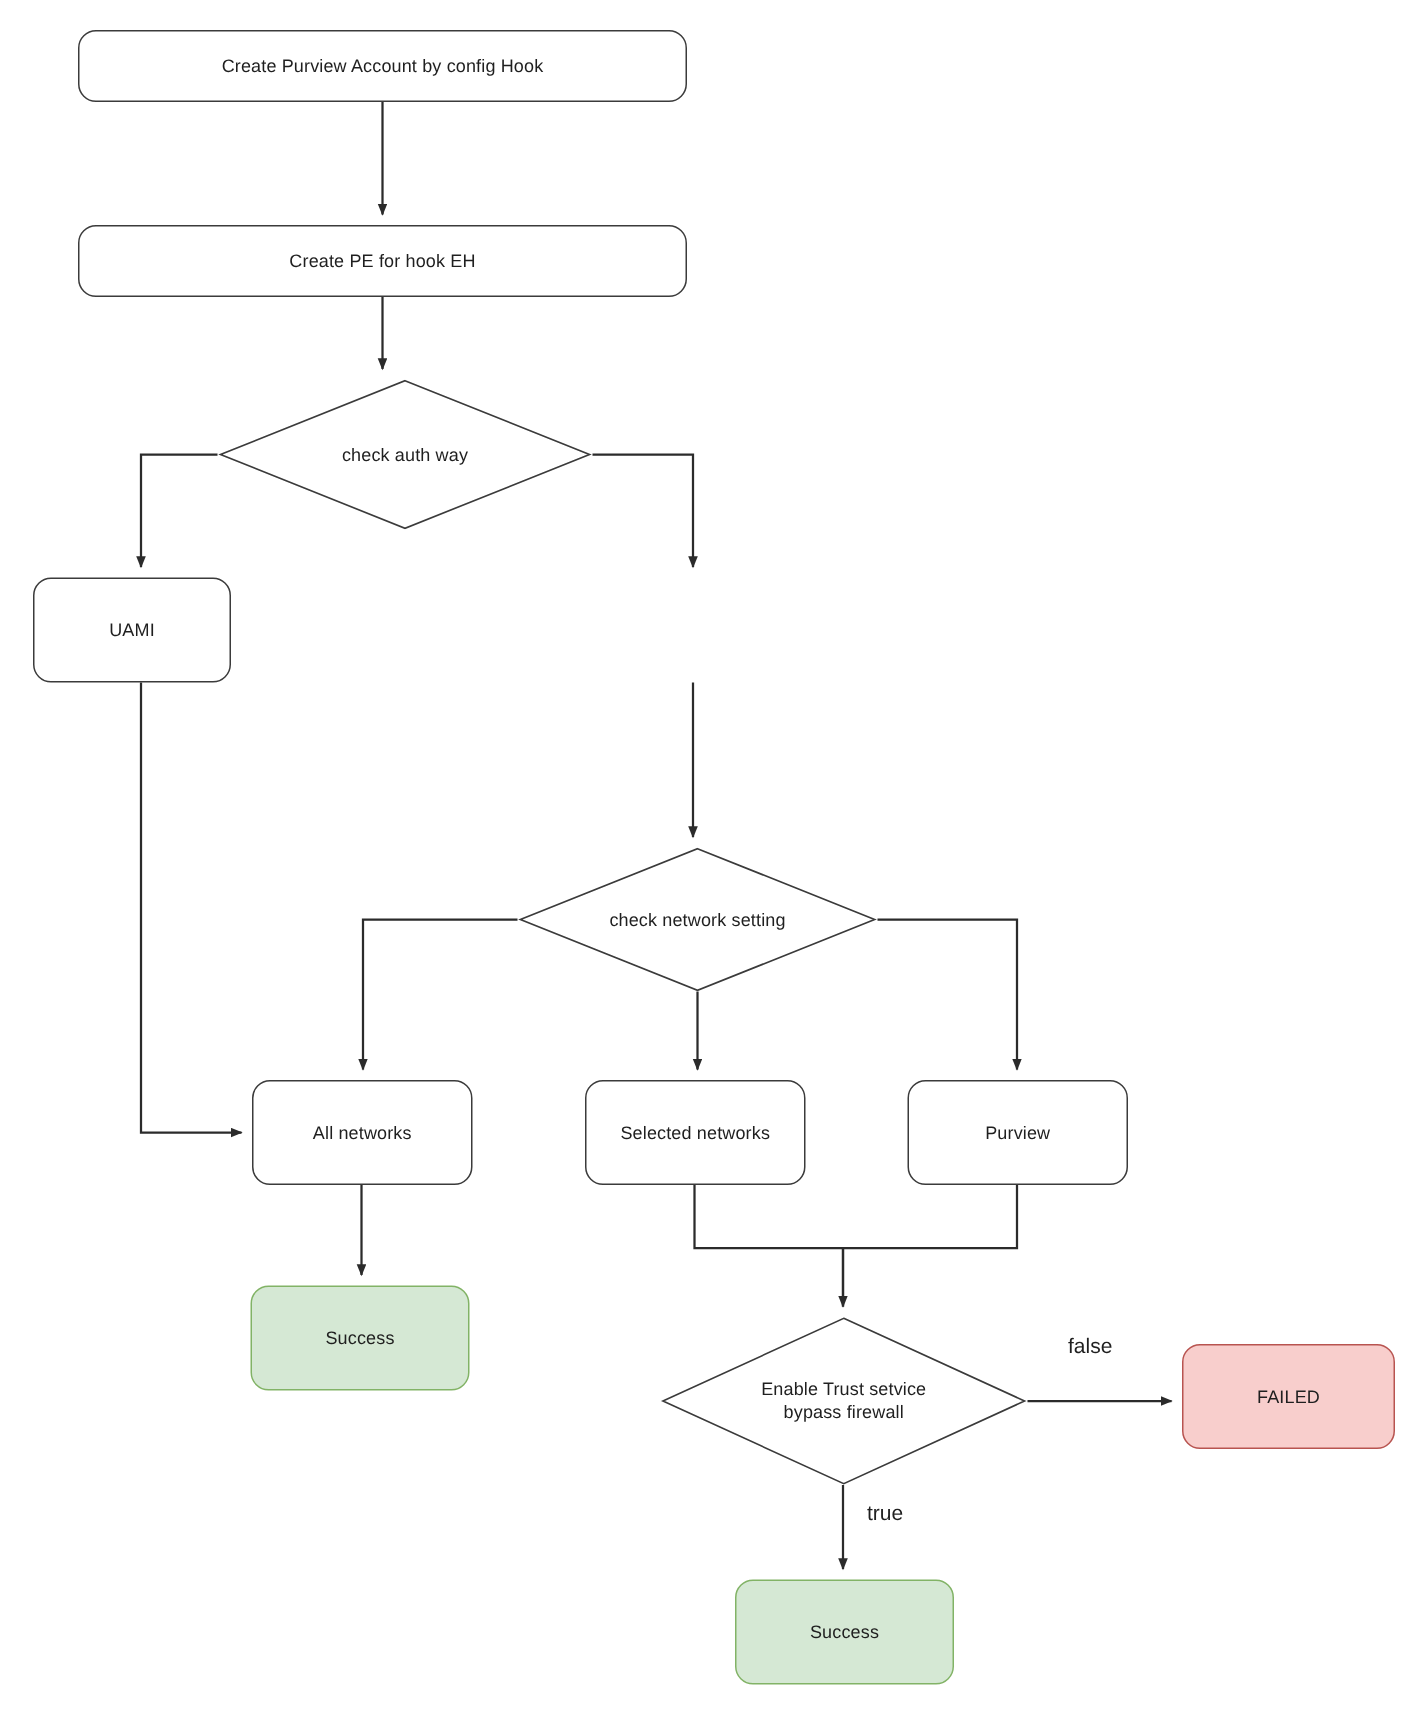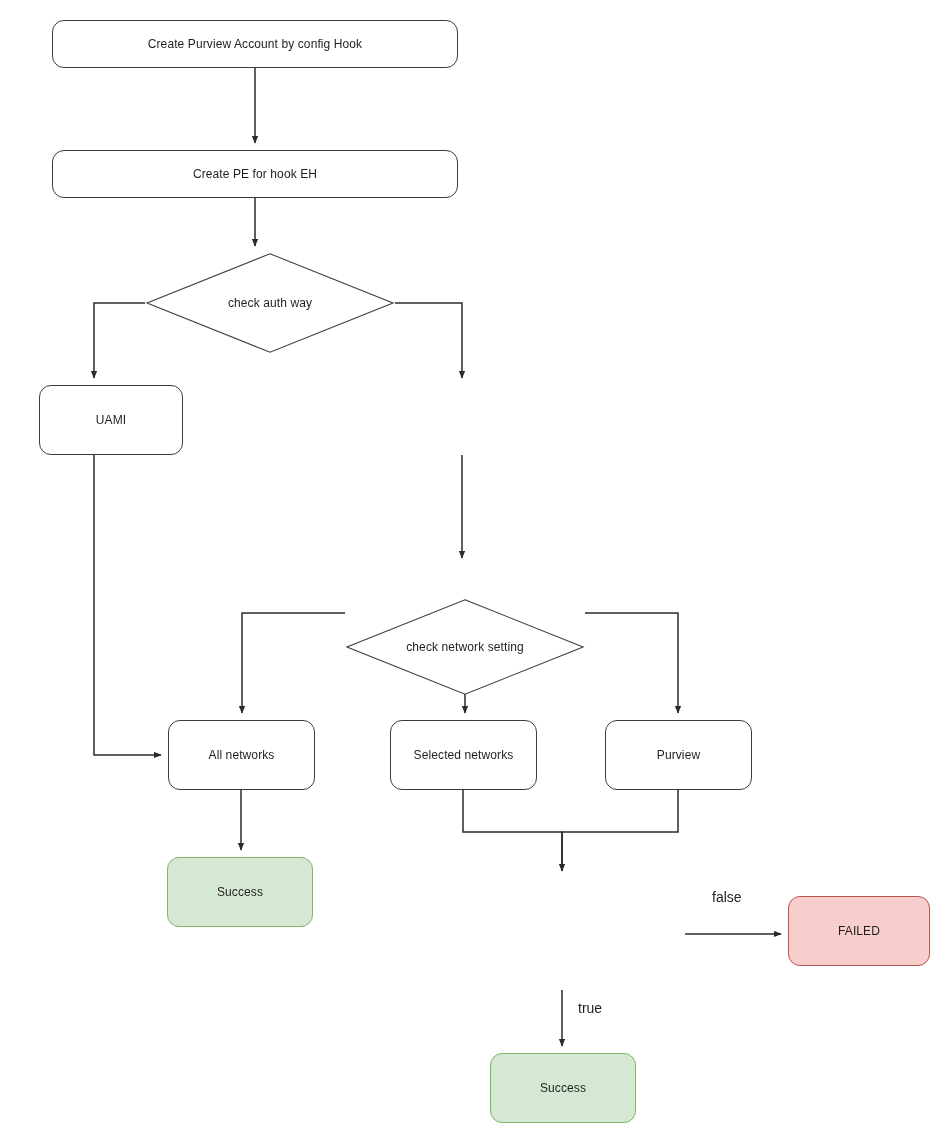--- a/index.html
+++ b/index.html
@@ -116,26 +116,26 @@
     <svg class="dshape" viewBox="0 0 100 100" preserveAspectRatio="none">
       <polygon points="50,0.8 99.2,50 50,99.2 0.8,50" fill="#ffffff" stroke="#3b3b3b" stroke-width="1.1" vector-effect="non-scaling-stroke"></polygon>
     </svg>
     <span class="dtext">check auth way</span>
   </div>
 
   <div class="node process" style="left: 52px; top: 150px; width: 406px; height: 48px;">
     <span>Create PE for hook EH</span>
   </div>
 
-  <div class="node process" style="left: 22px; top: 385px; width: 144px; height: 70px; margin-left: 17px;">
+  <div class="node process" style="left: 22px; top: 385px; width: 132px; height: 70px;">
     <span>UAMI</span>
   </div>
 
 
-  <div class="node decision" style="left: 345px; top: 599px; width: 240px; height: 96px;">
+  <div class="node decision" style="left: 345px; top: 565px; width: 240px; height: 96px;">
     <svg class="dshape" viewBox="0 0 100 100" preserveAspectRatio="none">
       <polygon points="50,0.8 99.2,50 50,99.2 0.8,50" fill="#ffffff" stroke="#3b3b3b" stroke-width="1.1" vector-effect="non-scaling-stroke"></polygon>
     </svg>
     <span class="dtext">check network setting</span>
   </div>
 
   <div class="node process" style="left: 168px; top: 720px; width: 147px; height: 70px;">
     <span>All networks</span>
   </div>
 
@@ -144,20 +144,29 @@
   </div>
 
   <div class="node process" style="left: 605px; top: 720px; width: 147px; height: 70px;">
     <span>Purview</span>
   </div>
 
   <div class="node success" style="left: 167px; top: 857px; width: 146px; height: 70px;">
     <span>Success</span>
   </div>
 
+  <div class="node decision" style="left: 440px; top: 878px; width: 245px; height: 112px;">
+    <svg class="dshape" viewBox="0 0 100 100" preserveAspectRatio="none">
+      <polygon points="50,0.8 99.2,50 50,99.2 0.8,50" fill="#ffffff" stroke="#3b3b3b" stroke-width="1.1" vector-effect="non-scaling-stroke"></polygon>
+    </svg>
+    <span class="dtext">
+      <span>Enable Trust setvice</span><br>
+      <span>bypass firewall</span>
+    </span>
+  </div>
 
   <div class="node failed" style="left: 788px; top: 896px; width: 142px; height: 70px;">
     <span>FAILED</span>
   </div>
 
   <div class="node success" style="left: 490px; top: 1053px; width: 146px; height: 70px;">
     <span>Success</span>
   </div>
 
   <div class="edge-label" style="left: 712px; top: 889px;">false</div>

